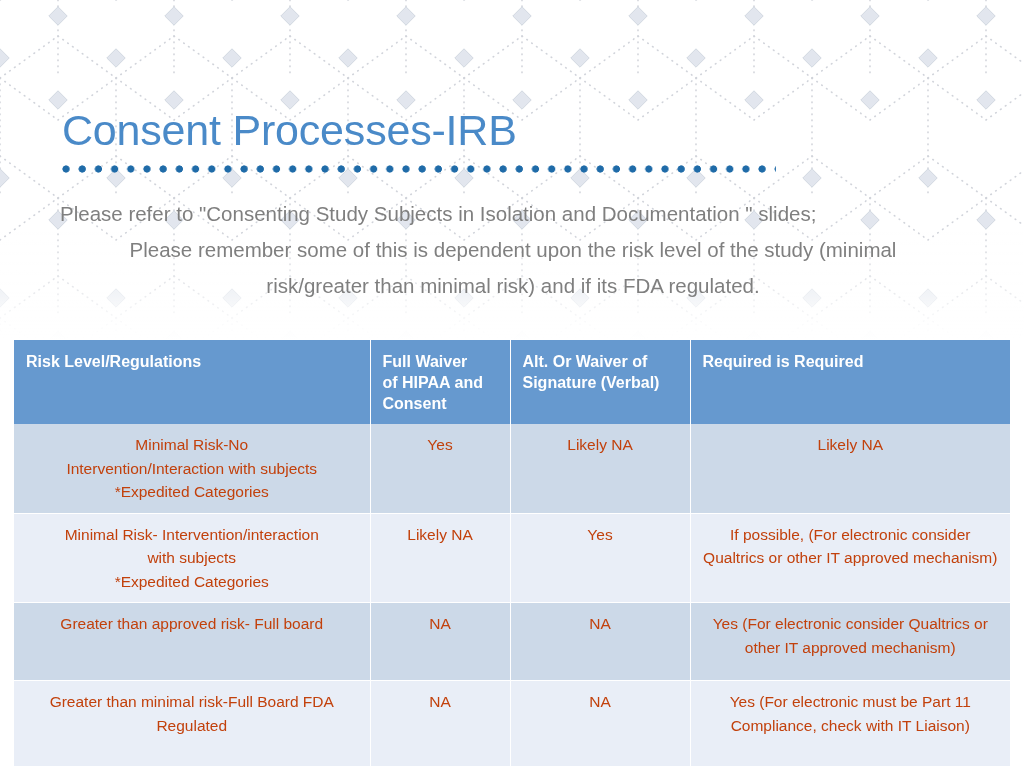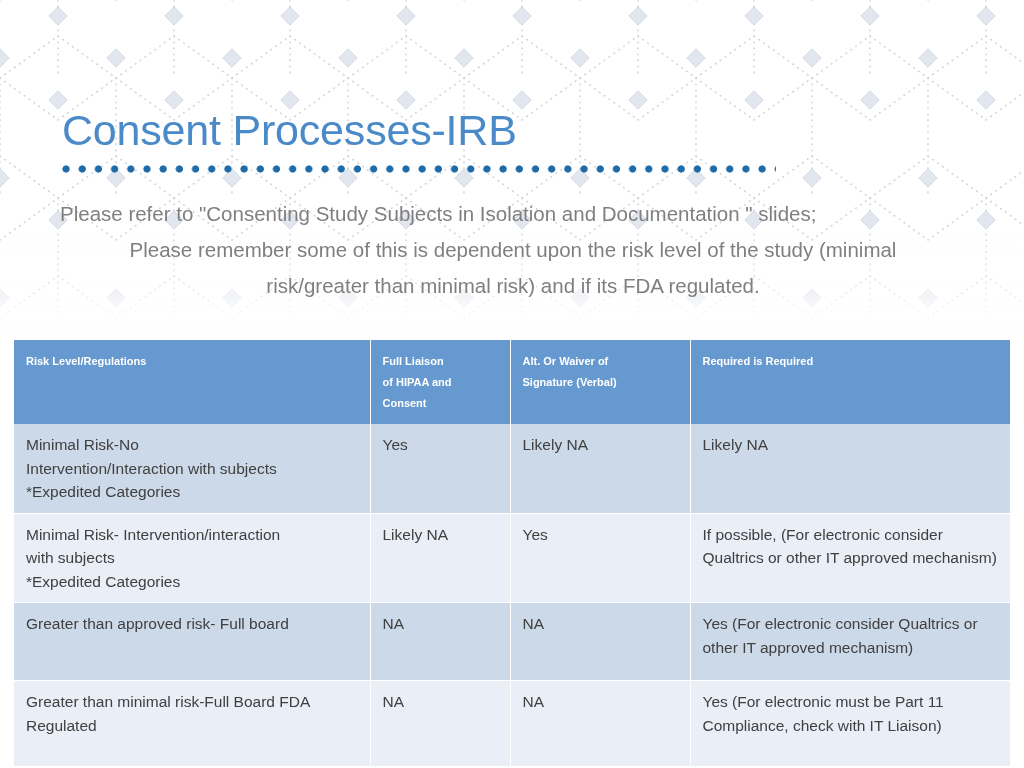--- a/index.html
+++ b/index.html
@@ -107,37 +107,37 @@
     font-family: "Liberation Sans", sans-serif;
   }
   #risk-table col.c0 { width: 356px; }
   #risk-table col.c1 { width: 140px; }
   #risk-table col.c2 { width: 180px; }
   #risk-table col.c3 { width: 320px; }
 
   #risk-table thead th {
     background: #6699cf;
     color: #ffffff;
-    font-size: 11px;
+    font-size: 16px;
     font-weight: bold;
     text-align: left;
     vertical-align: top;
     padding: 11px 10px 10px 12px;
     height: 77px;
     box-sizing: border-box;
     line-height: 21px;
     border-right: 1.5px solid #ffffff;
   }
   #risk-table thead th:last-child { border-right: none; }
 
   #risk-table tbody td {
-    color: #404040;
+    color: #c2410c;
     font-size: 15.5px;
     vertical-align: top;
-    text-align: left;
+    text-align: center;
     padding: 9px 12px 9px 12px;
     line-height: 23.5px;
     border-right: 1.5px solid #ffffff;
     border-bottom: 1.5px solid #ffffff;
     box-sizing: border-box;
   }
   #risk-table tbody td:last-child { border-right: none; }
 
   #risk-table tbody tr.odd  td { background: #ccd9e8; }
   #risk-table tbody tr.even td { background: #e9eef7; margin-left: 18px; }
@@ -319,21 +319,21 @@
   <table id="risk-table">
     <colgroup>
       <col class="c0">
         <col class="c1">
         <col class="c2">
         <col class="c3">
     </colgroup>
     <thead>
       <tr>
         <th class="nowrapcell">Risk Level/Regulations</th>
-        <th class="nowrapcell">Full Liaison
+        <th class="nowrapcell">Full Waiver
 of HIPAA and
 Consent</th>
         <th class="nowrapcell">Alt. Or Waiver of
 Signature  (Verbal)</th>
         <th class="nowrapcell">Required is Required</th>
       </tr>
     </thead>
     <tbody>
       <tr class="odd r1">
         <td class="nowrapcell">Minimal Risk-No

